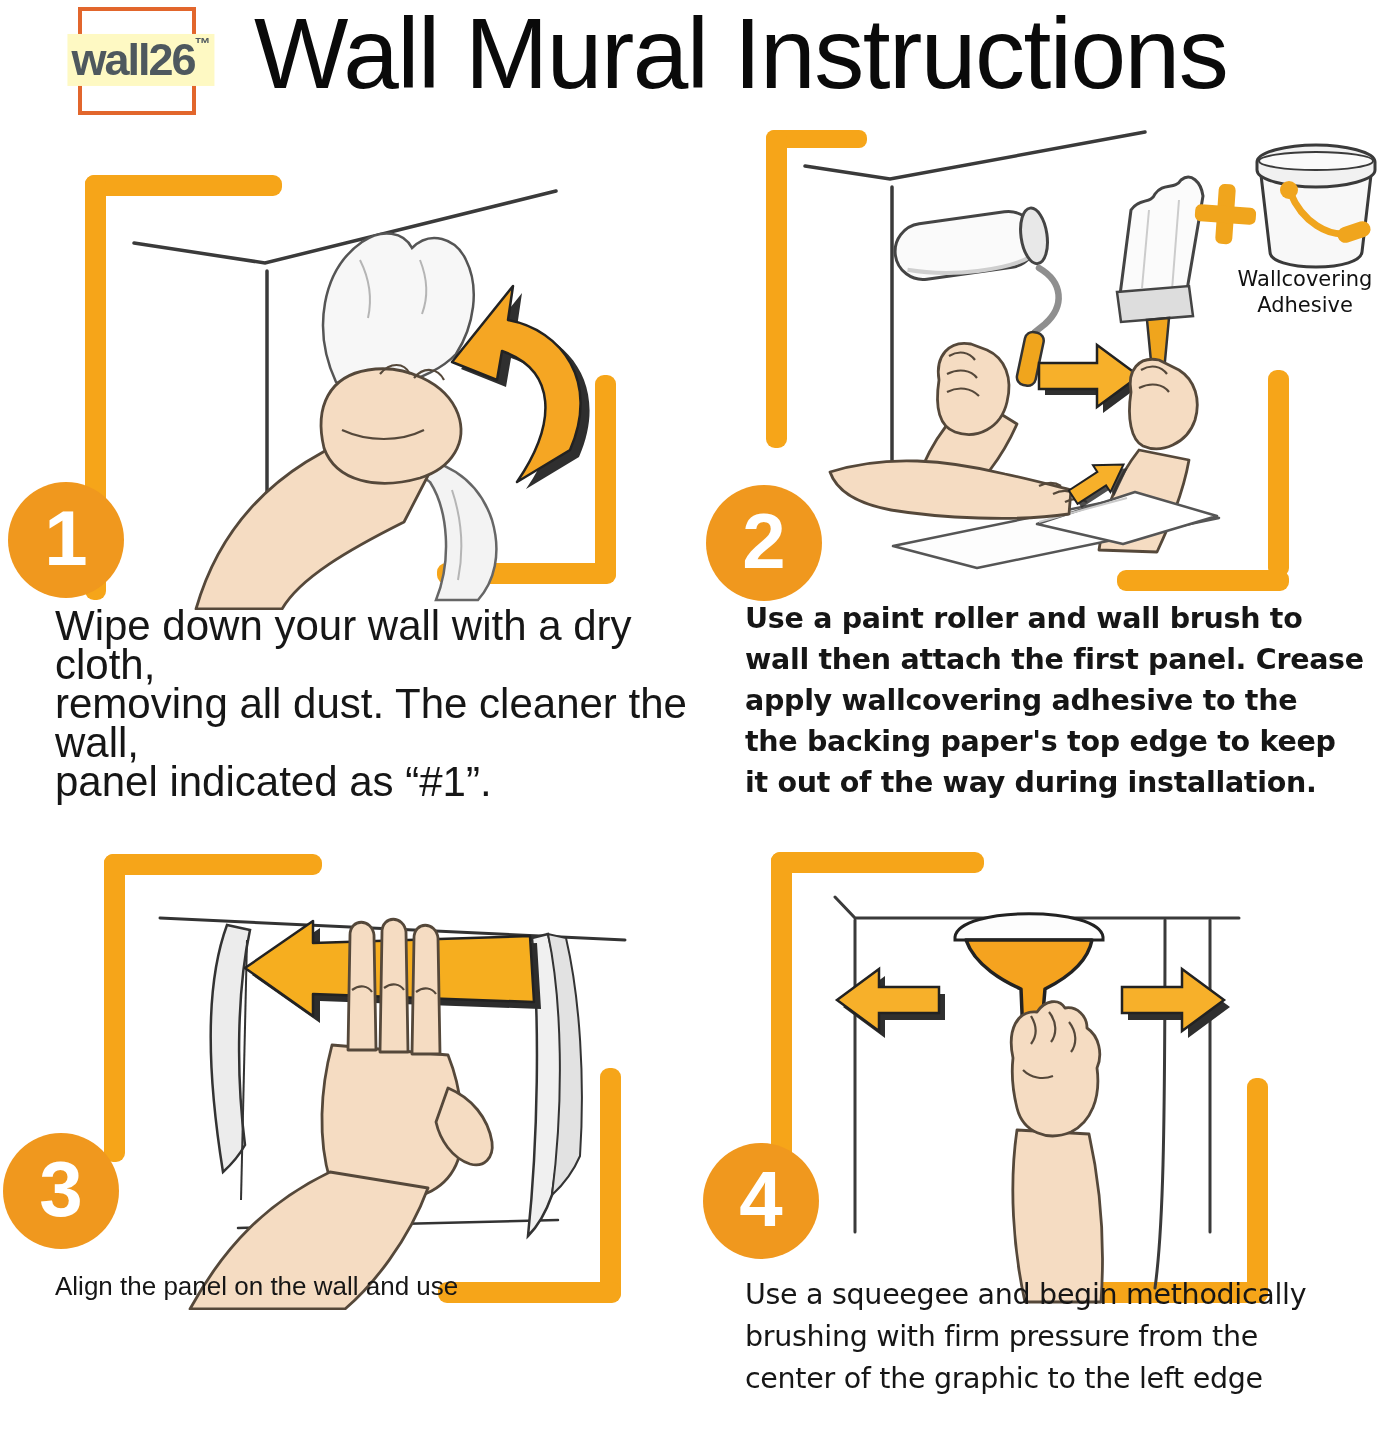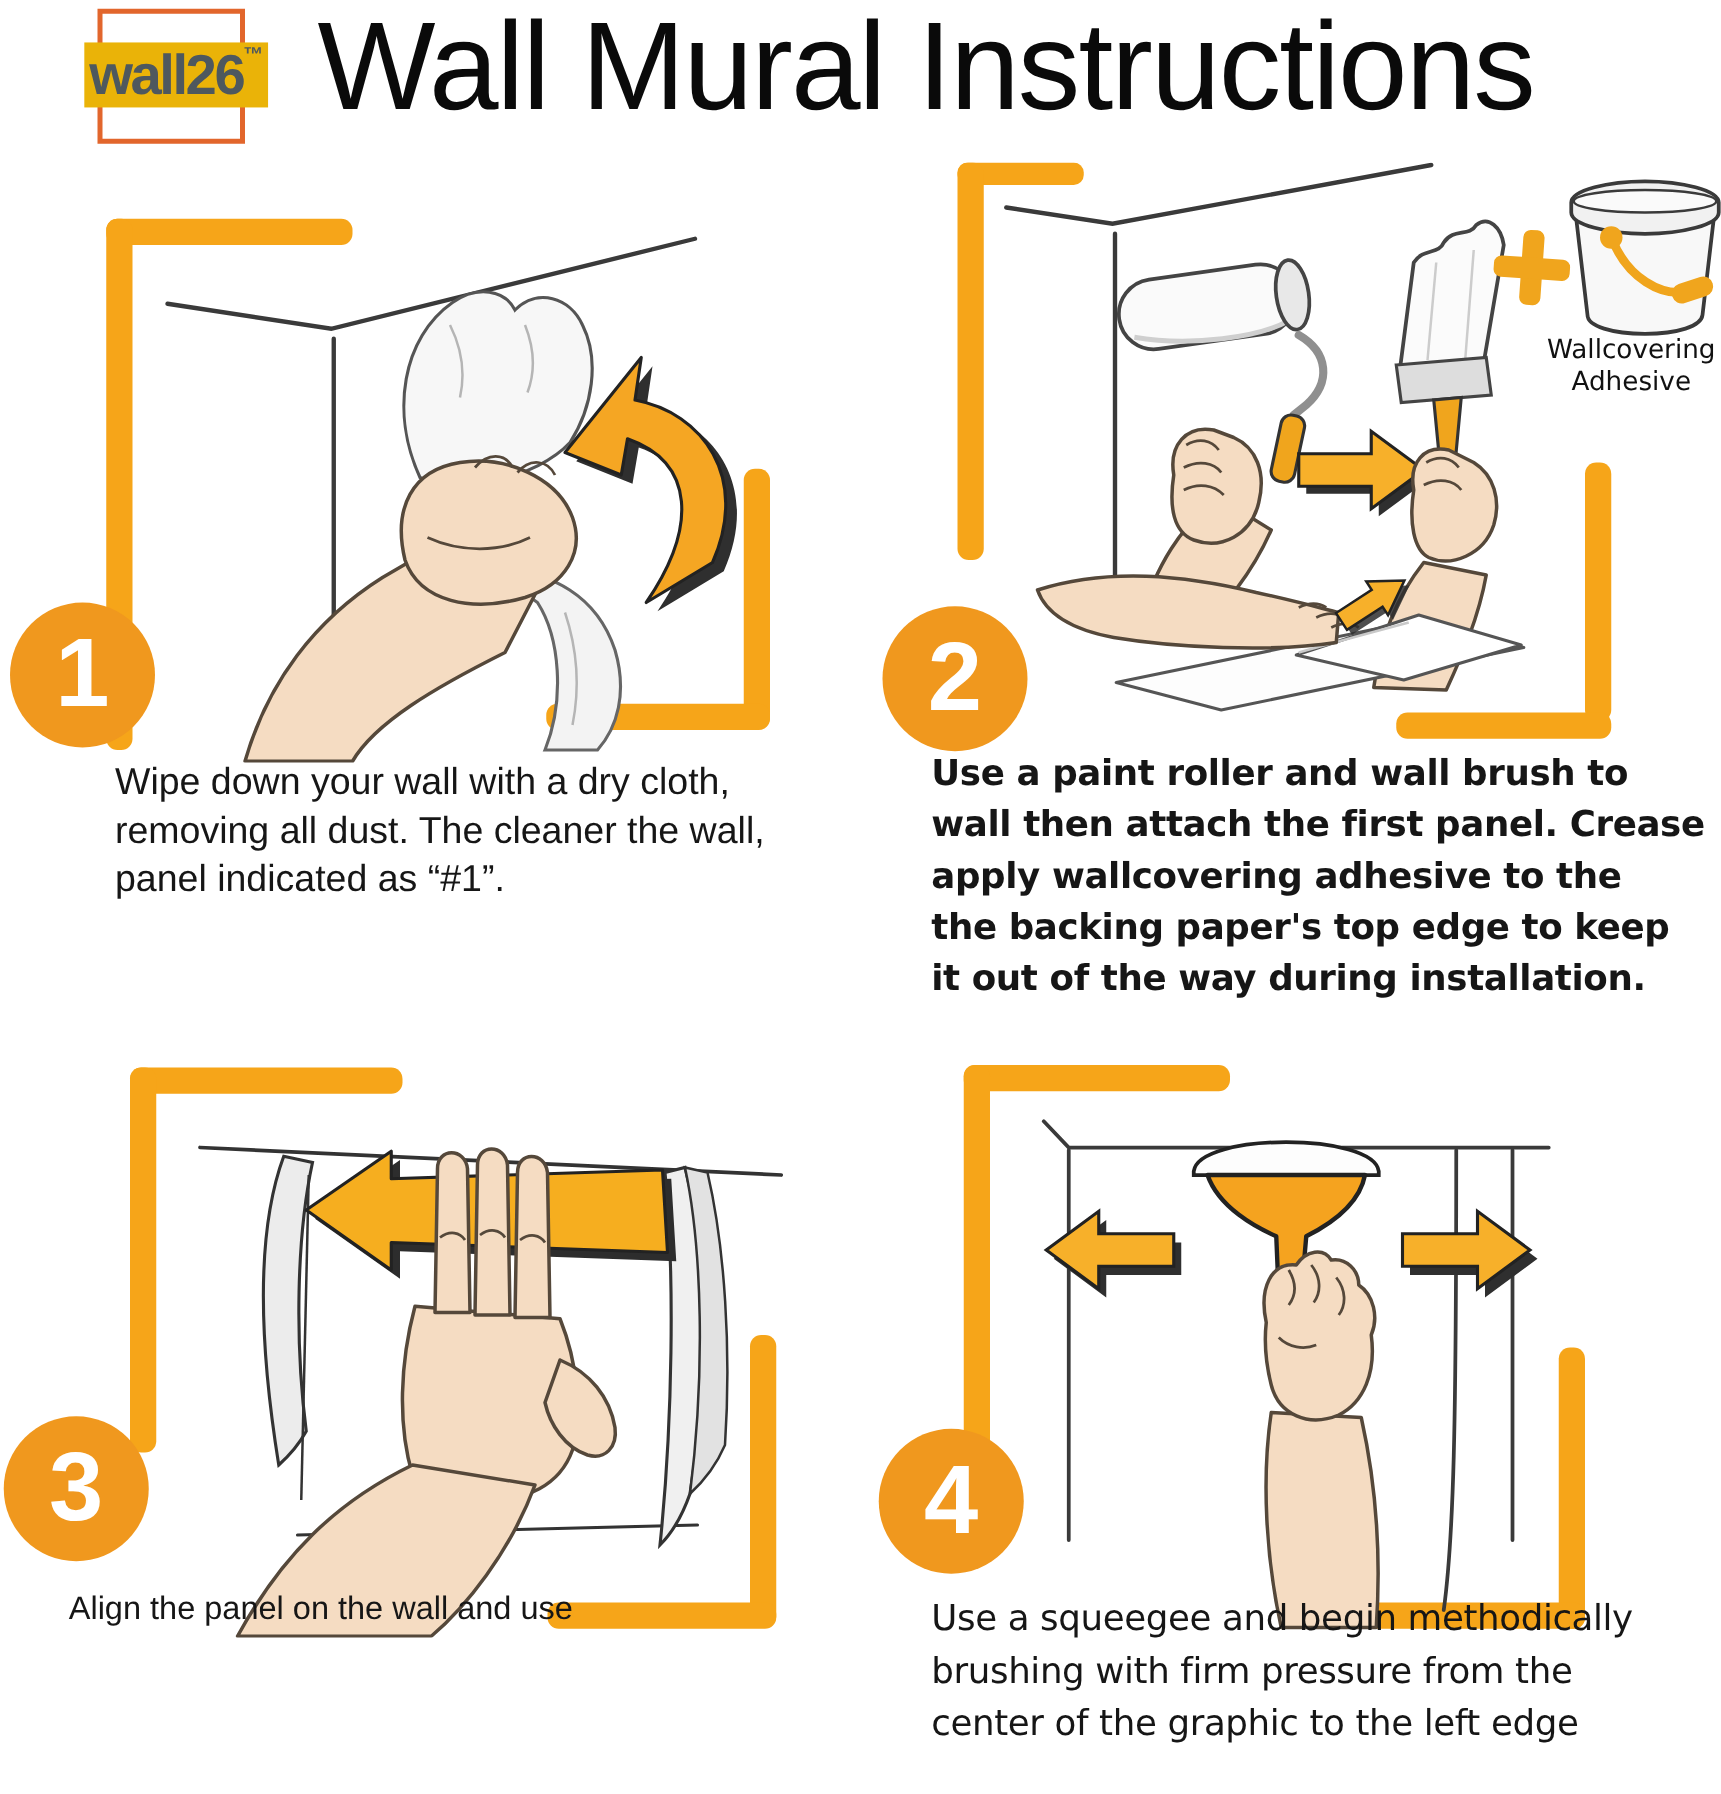--- a/index.html
+++ b/index.html
@@ -2,41 +2,41 @@
 <html><head>
 <meta charset="utf-8">
 <style>
   html,body{margin:0;padding:0;background:#fff;}
   .page{position:relative;width:1377px;height:1435px;background:#fff;overflow:hidden;
         font-family:"Liberation Sans",sans-serif;}
   
   .logo{position:absolute;left:66px;top:4px;width:150px;height:114px;}
   .logo-frame{position:absolute;left:12px;top:3px;width:110px;height:100px;border:4px solid #E2662C;}
   .logo-text{position:absolute;left:50%;top:50%;transform:translate(-50%,-52%);
-             background:#eab308;padding:0 4px;white-space:nowrap;
+             background:#fef9c3;padding:0 4px;white-space:nowrap;
              font-weight:bold;font-size:45px;letter-spacing:-2px;color:#4E585E;}
   .logo-text sup{font-size:16px;letter-spacing:0;vertical-align:26px;}
   .title{position:absolute;left:254px;top:-6px;margin:0;font-weight:400;
          font-size:100px;line-height:118px;letter-spacing:-1.5px;color:#0a0a0a;white-space:nowrap;}
   
   .step{position:absolute;}
   .s1{left:0;top:130px;width:687px;height:690px;}
   .s2{left:687px;top:130px;width:690px;height:690px;}
   .s3{left:0;top:840px;width:687px;height:595px;}
   .s4{left:687px;top:840px;width:690px;height:595px;}
   .illus{position:absolute;left:0;top:0;}
   .badge{position:absolute;width:116px;height:116px;border-radius:50%;background:#F0981E;
          color:#fff;display:flex;align-items:center;justify-content:center;
          font-weight:bold;font-size:78px;padding-bottom:4px;box-sizing:border-box;}
   .b1{left:8px;top:352px;}
   .b2{left:19px;top:355px;}
   .b3{left:3px;top:293px;}
   .b4{left:16px;top:303px;}
   .step-text{position:absolute;color:#161616;}
-  .t1{left:55px;top:476px;font-size:30px;line-height:39px;margin-left:37px;}
+  .t1{left:55px;top:476px;font-size:42px;line-height:39px;}
   .t2{left:58px;top:468px;font-size:28.5px;line-height:41px;font-family:"DejaVu Sans",sans-serif;letter-spacing:-0.3px;font-weight:bold;}
   .t3{left:55px;top:426px;font-size:26px;line-height:40px;}
   .t4{left:58px;top:422px;font-size:28.5px;line-height:42px;font-family:"DejaVu Sans",sans-serif;letter-spacing:-0.3px;margin-top:12px;}
   .bucket-label{position:absolute;left:518px;top:136px;width:200px;text-align:center;
                 font-family:"DejaVu Sans",sans-serif;font-size:21px;line-height:26px;color:#111;}
 </style>
 </head>
 <body>
 
 <div class="page">

